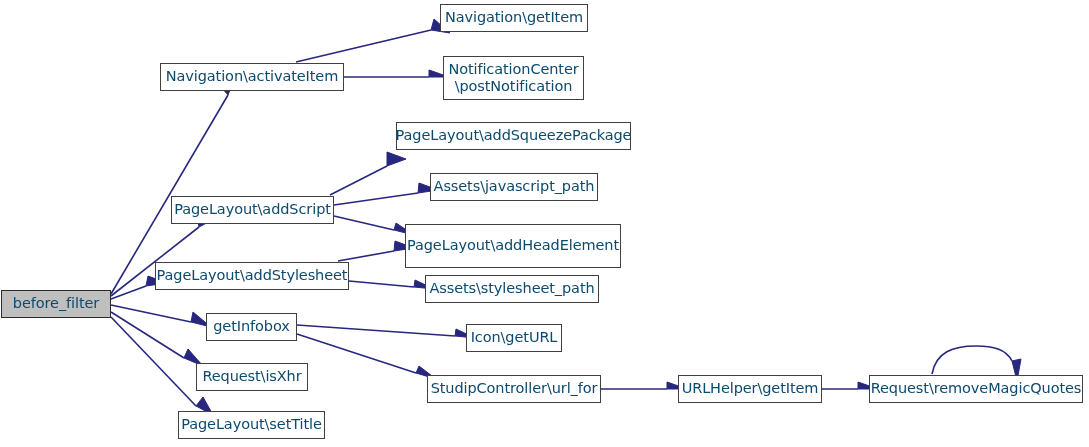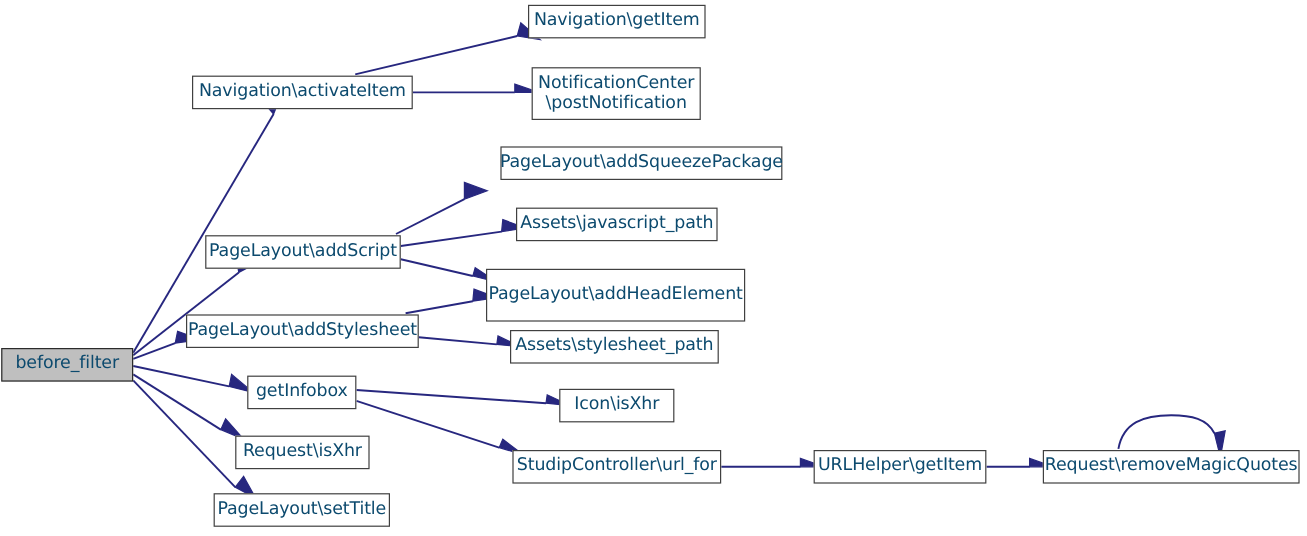--- a/index.html
+++ b/index.html
@@ -122,26 +122,26 @@
       <g>
         <path d="M932,374 C936,352 953,346 976,346 C993,346 1006,349 1012,361" fill="none" stroke="#27277f" stroke-width="1.6"></path>
         <polygon points="1012,361 1017,381 1021,359" fill="#27277f" stroke="#27277f" stroke-width="1"></polygon>
       </g>
     </svg>
 <div class="node highlight" style="left: 1px; top: 290px; width: 110px; height: 28px;"><span class="node-label">before_filter</span></div>
     <div class="node" style="left: 160px; top: 63px; width: 184px; height: 28px;"><span class="node-label">Navigation\activateItem</span></div>
     <div class="node" style="left: 440px; top: 4px; width: 148px; height: 28px;"><span class="node-label">Navigation\getItem</span></div>
     <div class="node" style="left: 443px; top: 56px; width: 141px; height: 44px;"><span class="node-label">NotificationCenter
 \postNotification</span></div>
-    <div class="node" style="left: 396px; top: 122px; width: 235px; height: 28px; margin-left: 21px;"><span class="node-label">PageLayout\addSqueezePackage</span></div>
+    <div class="node" style="left: 396px; top: 122px; width: 235px; height: 28px;"><span class="node-label">PageLayout\addSqueezePackage</span></div>
     <div class="node" style="left: 430px; top: 173px; width: 168px; height: 28px;"><span class="node-label">Assets\javascript_path</span></div>
     <div class="node" style="left: 171px; top: 196px; width: 163px; height: 28px; align-items: center;"><span class="node-label">PageLayout\addScript</span></div>
     <div class="node" style="left: 405px; top: 224px; width: 216px; height: 44px;"><span class="node-label">PageLayout\addHeadElement</span></div>
     <div class="node" style="left: 155px; top: 262px; width: 194px; height: 28px;"><span class="node-label">PageLayout\addStylesheet</span></div>
     <div class="node" style="left: 425px; top: 275px; width: 174px; height: 28px;"><span class="node-label">Assets\stylesheet_path</span></div>
     <div class="node" style="left: 206px; top: 313px; width: 91px; height: 28px;"><span class="node-label">getInfobox</span></div>
-    <div class="node" style="left: 466px; top: 324px; width: 96px; height: 28px;"><span class="node-label">Icon\isXhr</span></div>
+    <div class="node" style="left: 466px; top: 324px; width: 96px; height: 28px;"><span class="node-label">Icon\getURL</span></div>
     <div class="node" style="left: 196px; top: 363px; width: 112px; height: 28px;"><span class="node-label">Request\isXhr</span></div>
     <div class="node" style="left: 427px; top: 375px; width: 174px; height: 28px;"><span class="node-label">StudipController\url_for</span></div>
     <div class="node" style="left: 678px; top: 375px; width: 144px; height: 28px;"><span class="node-label">URLHelper\getItem</span></div>
     <div class="node" style="left: 869px; top: 375px; width: 214px; height: 28px;"><span class="node-label">Request\removeMagicQuotes</span></div>
     <div class="node" style="left: 178px; top: 411px; width: 147px; height: 28px;"><span class="node-label">PageLayout\setTitle</span></div>
   </div>
 
 </body></html>

